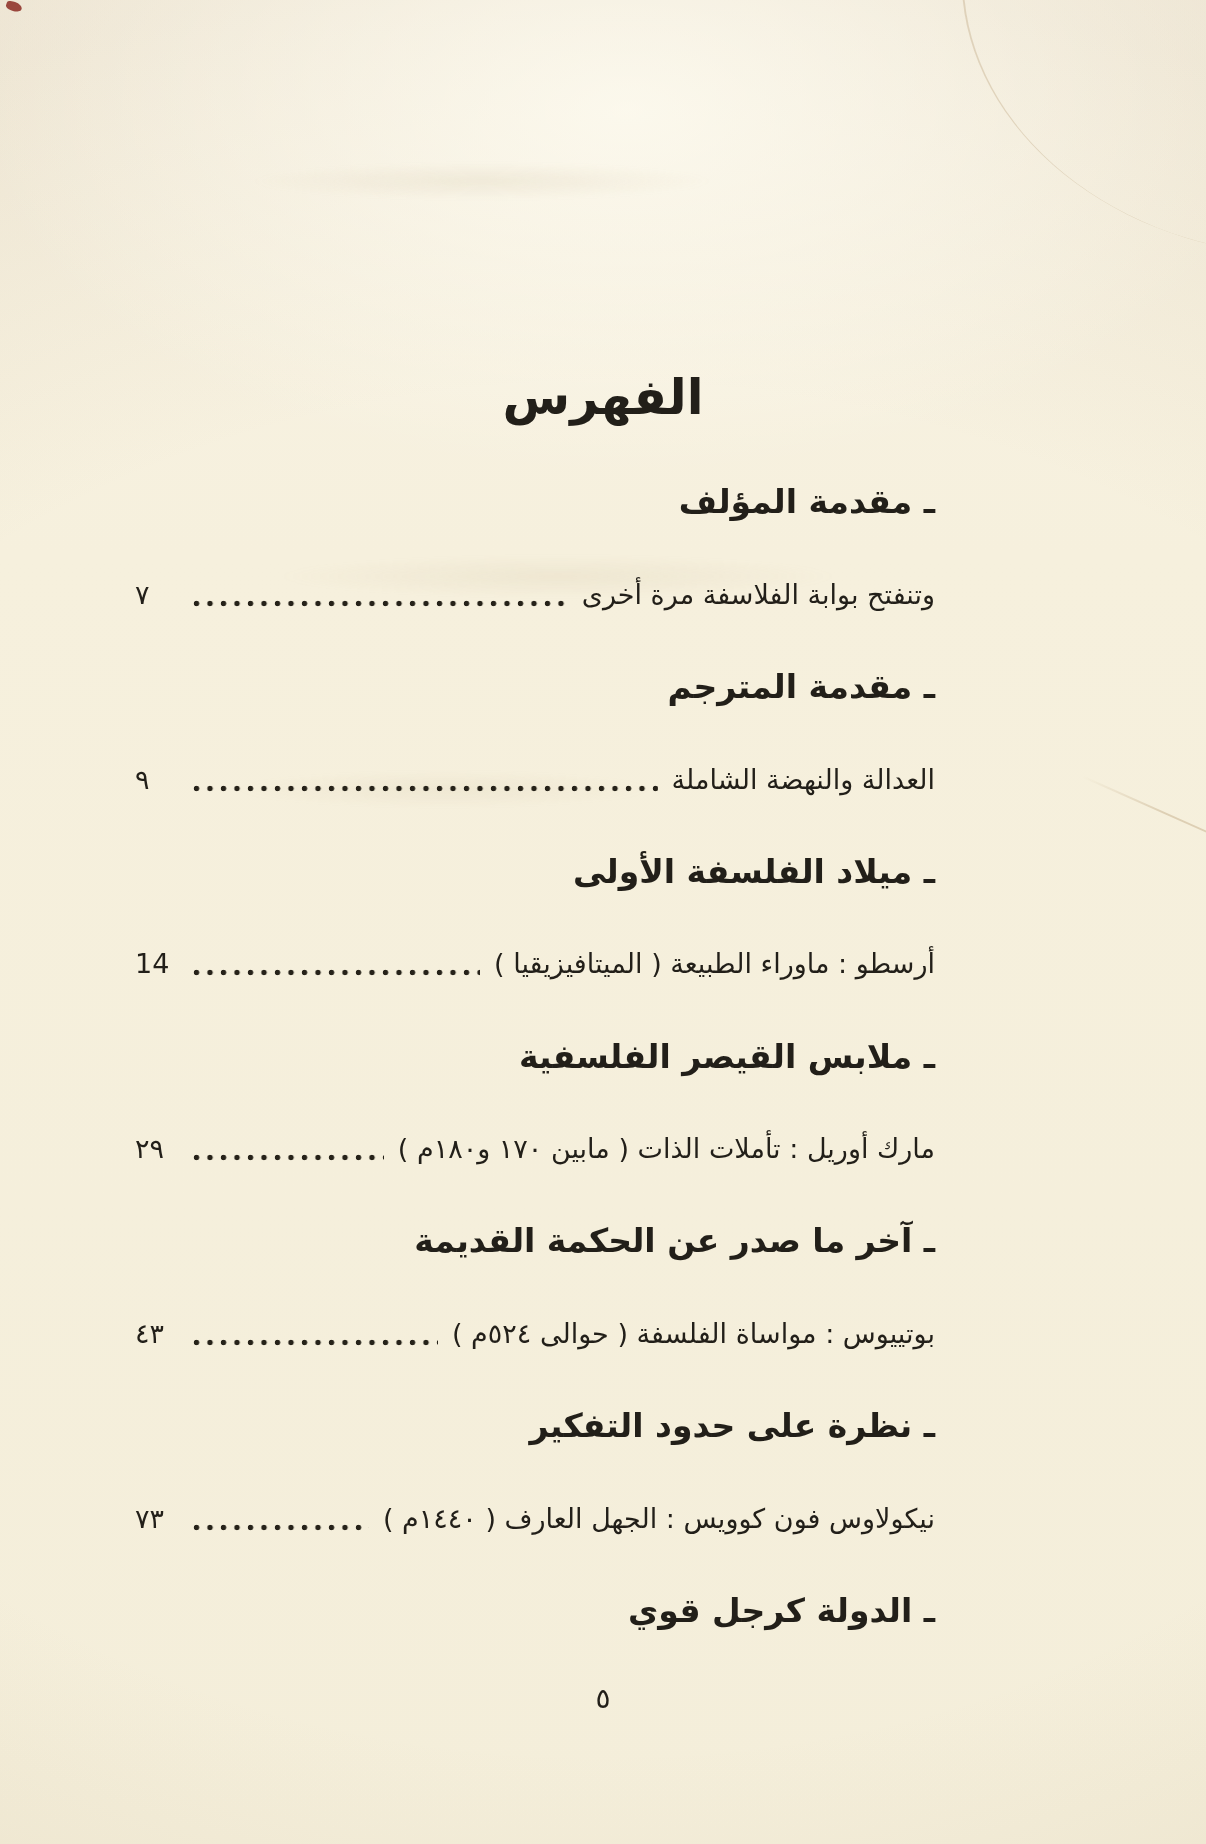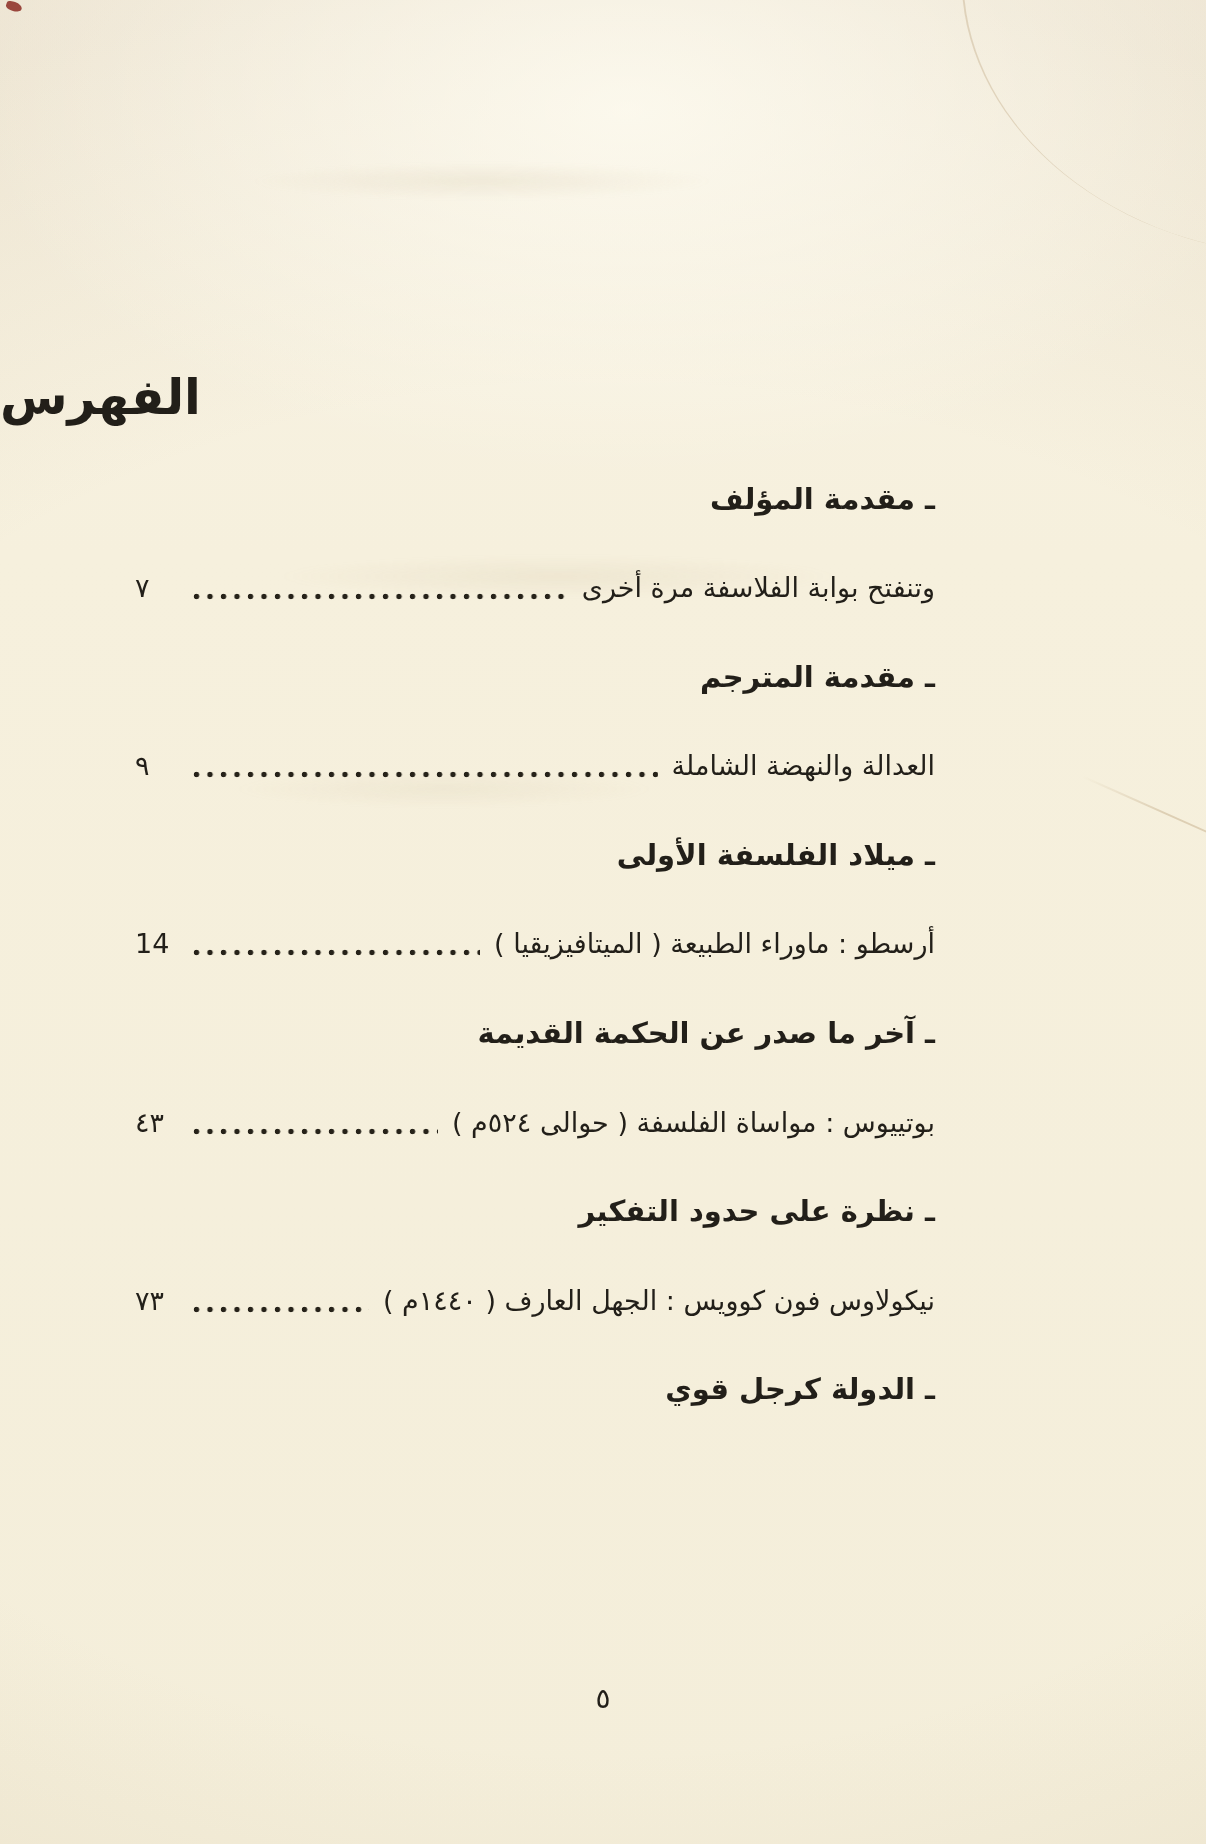--- a/index.html
+++ b/index.html
@@ -14,32 +14,32 @@
     overflow: hidden;
     direction: rtl;
     color: #221f19;
     background:
       radial-gradient(ellipse 1000px 560px at 52% 6%, rgba(255,253,243,0.75), rgba(255,253,243,0) 65%),
       radial-gradient(ellipse 1500px 1100px at 50% 58%, rgba(0,0,0,0) 62%, rgba(168,138,88,0.12) 100%),
       linear-gradient(180deg, #f8f3e6 0%, #f6f0dd 30%, #f4eeda 100%);
   }
   .title {
     position: absolute; top: 336px; left: 0; right: 0;
-    text-align: left;
+    text-align: center;
     font-size: 49px; font-weight: bold;
     letter-spacing: 0;
   }
   .toc {
     position: absolute; top: 442px; right: 271px;
     width: 800px;
   }
   .entry-heading {
     height: 65px;
     display: flex; align-items: center;
-    font-size: 29px; font-weight: bold;
+    font-size: 33px; font-weight: bold;
     white-space: nowrap;
   }
   .line {
     height: 65px;
     display: flex; align-items: center;
     font-size: 27px;
   }
   .line.full {
     display: block;
     line-height: 65px;
@@ -140,20 +140,30 @@
     <h2 class="entry-heading">ـ ميلاد الفلسفة الأولى</h2>
     <div class="entry-lines">
           <div class="line">
             <span class="line-text">أرسطو : ماوراء الطبيعة ( الميتافيزيقيا )</span>
             <span class="dots"></span>
             <span class="page-num">14</span>
           </div>
         </div>
   </section>
 
+  <section class="entry">
+    <h2 class="entry-heading">ـ ملابس القيصر الفلسفية</h2>
+    <div class="entry-lines">
+          <div class="line">
+            <span class="line-text">مارك أوريل : تأملات الذات ( مابين ١٧٠ و١٨٠م )</span>
+            <span class="dots"></span>
+            <span class="page-num">٢٩</span>
+          </div>
+        </div>
+  </section>
 
   <section class="entry">
     <h2 class="entry-heading">ـ آخر ما صدر عن الحكمة القديمة</h2>
     <div class="entry-lines">
           <div class="line">
             <span class="line-text">بوتييوس : مواساة الفلسفة ( حوالى ٥٢٤م )</span>
             <span class="dots"></span>
             <span class="page-num">٤٣</span>
           </div>
         </div>

